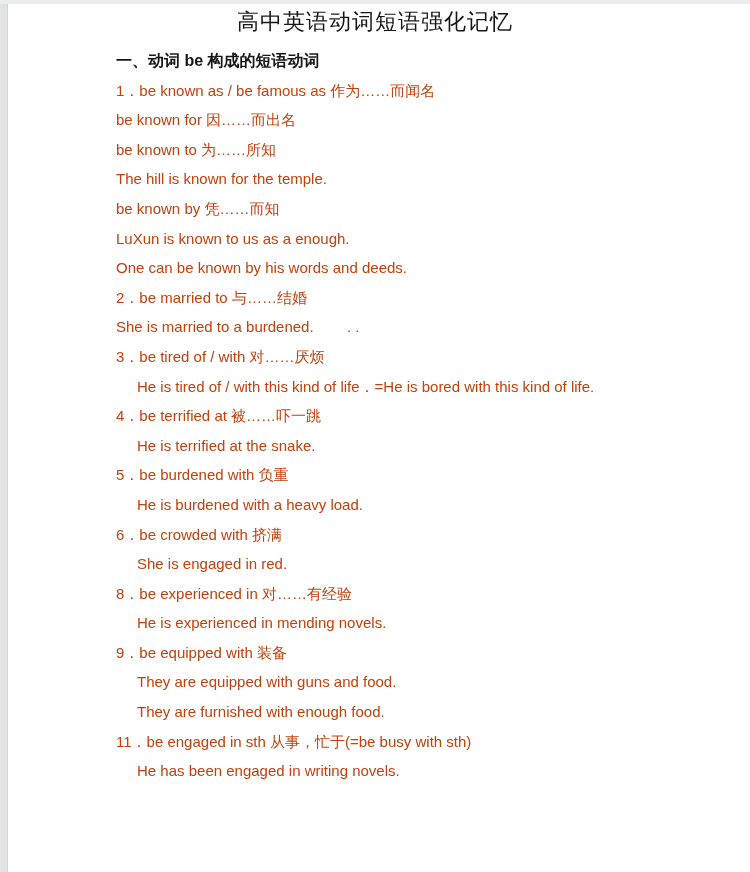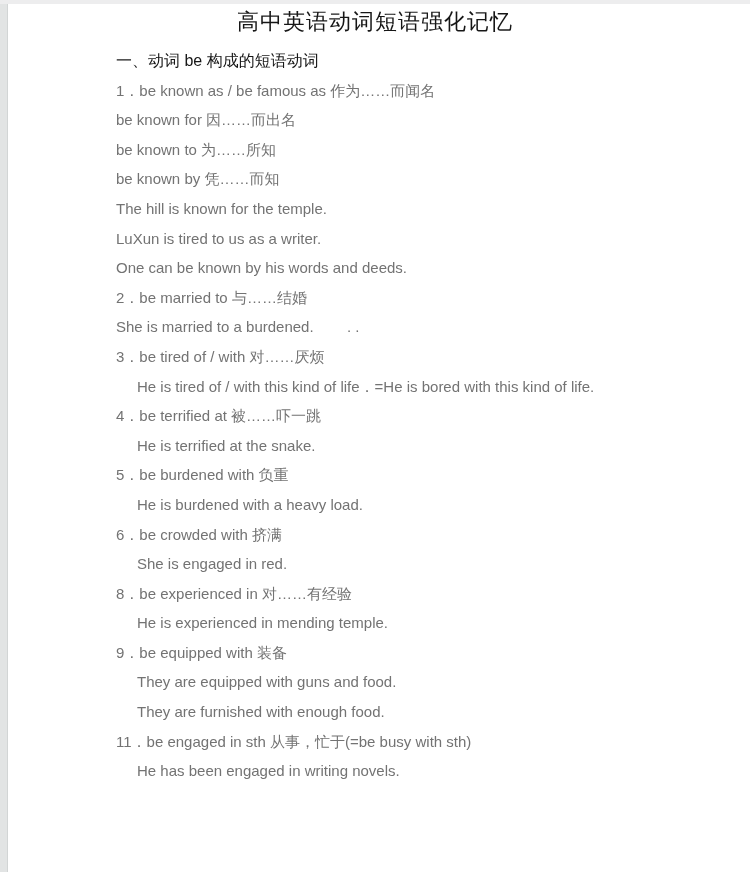--- a/index.html
+++ b/index.html
@@ -41,28 +41,28 @@
     white-space: pre;
   }
   .body-block {
     position: absolute;
     left: 116px;
     top: 46px;
     right: 16px;
   }
   .section-heading {
     font-size: 16px;
-    font-weight: normal;
+    font-weight: bold;
     color: #161616;
     line-height: 29.6px;
     white-space: pre;
   }
   .line {
     font-size: 15px;
-    color: #737373;
+    color: #c2410c;
     line-height: 29.6px;
     white-space: pre;
   }
   .line.indent {
     padding-left: 21px;
   }
 </style>
 </head>
 <body>
 
@@ -71,36 +71,36 @@
   <div class="edge-top"></div>
 
   <div class="doc-title">高中英语动词短语强化记忆</div>
 
   <div class="body-block">
     <div class="section-heading">一、动词 be 构成的短语动词</div>
     <div id="phrase-list">
         <div class="line">1．be known as / be famous as 作为……而闻名</div>
         <div class="line">be known for 因……而出名</div>
         <div class="line">be known to 为……所知</div>
+        <div class="line">The hill is known for the temple.</div>
         <div class="line">be known by 凭……而知</div>
-        <div class="line">The hill is known for the temple.</div>
-        <div class="line">LuXun is tired to us as a writer.</div>
+        <div class="line">LuXun is known to us as a enough.</div>
         <div class="line">One can be known by his words and deeds.</div>
         <div class="line">2．be married to 与……结婚</div>
         <div class="line">She is married to a burdened.        . .</div>
         <div class="line">3．be tired of / with 对……厌烦</div>
         <div class="line indent">He is tired of / with this kind of life．=He is bored with this kind of life.</div>
         <div class="line">4．be terrified at 被……吓一跳</div>
         <div class="line indent">He is terrified at the snake.</div>
         <div class="line">5．be burdened with 负重</div>
         <div class="line indent">He is burdened with a heavy load.</div>
         <div class="line">6．be crowded with 挤满</div>
         <div class="line indent">She is engaged in red.</div>
         <div class="line">8．be experienced in 对……有经验</div>
-        <div class="line indent">He is experienced in mending temple.</div>
+        <div class="line indent">He is experienced in mending novels.</div>
         <div class="line">9．be equipped with 装备</div>
         <div class="line indent">They are equipped with guns and food.</div>
         <div class="line indent">They are furnished with enough food.</div>
         <div class="line">11．be engaged in sth 从事，忙于(=be busy with sth)</div>
         <div class="line indent">He has been engaged in writing novels.</div>
       </div>
   </div>
 </div>
 
 </body></html>

